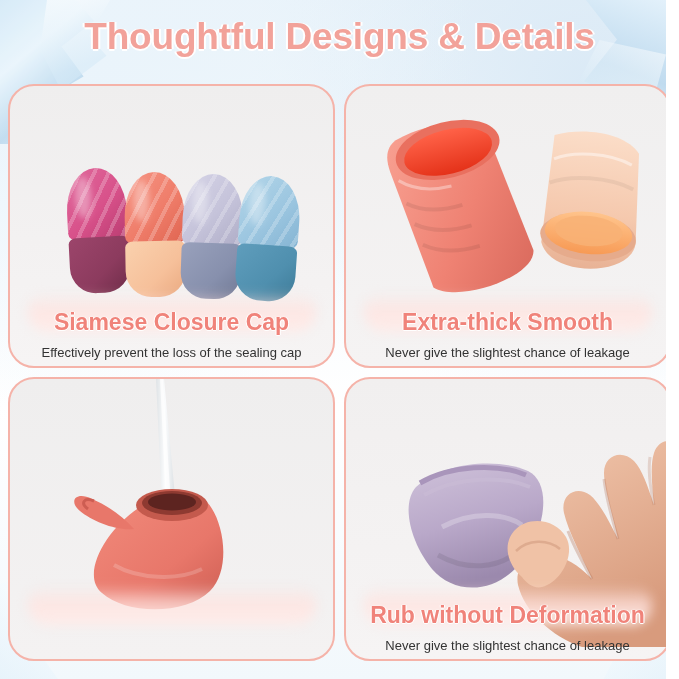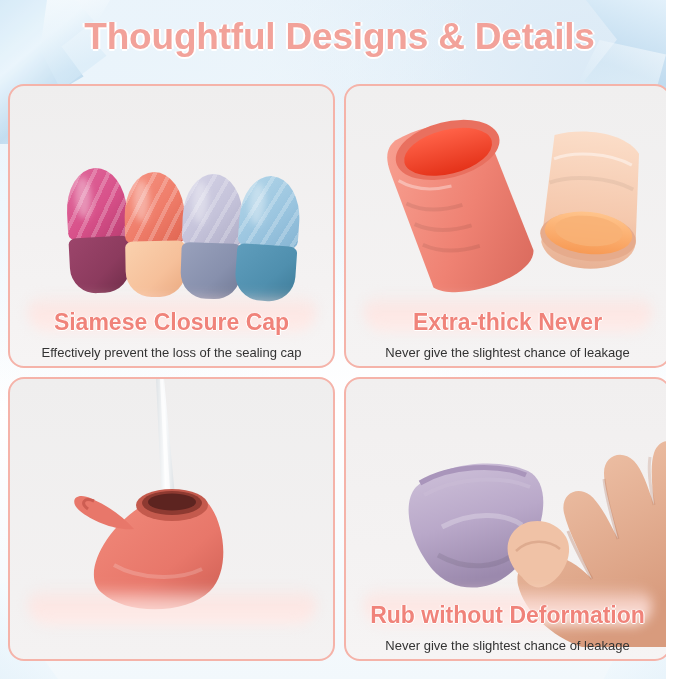--- a/index.html
+++ b/index.html
@@ -89,21 +89,21 @@
     width: 663px;
     height: 588px;
     display: grid;
     grid-template-columns: 327px 327px;
     grid-template-rows: 284px 284px;
     gap: 9px;
   }
   .panel {
     position: relative;
     border: 2px solid #f5b3a9;
-    border-radius: 16px;
+    border-radius: 26px;
     overflow: hidden;
     background: #f3f2f2;
   }
   .photo {
     position: absolute;
     inset: 0;
   }
 
   
   .caption {
@@ -292,21 +292,21 @@
             <ellipse cx="240" cy="150" rx="48" ry="24" fill="#e6ab8c"></ellipse>
             <ellipse cx="240" cy="146" rx="44" ry="21" fill="url(#peachInner)"></ellipse>
             <ellipse cx="240" cy="144" rx="34" ry="15" fill="#f8b275" opacity="0.85"></ellipse>
             <path d="M198 76 C 216 66, 252 64, 276 74" stroke="rgba(255,255,255,0.45)" stroke-width="3" fill="none"></path>
             <path d="M196 100 C 216 90, 254 88, 280 98" stroke="rgba(0,0,0,0.05)" stroke-width="4" fill="none"></path>
           </g>
         </svg>
       </div>
       <div class="cap-pill"></div>
       <div class="caption">
-        <span class="cap-title">Extra-thick Never</span>
+        <span class="cap-title">Extra-thick Smooth</span>
         <span class="cap-sub">Never give the slightest chance of leakage</span>
       </div>
     </div>
 
     <div class="panel p3-bg">
       <div class="photo">
         <svg width="327" height="284" viewBox="0 0 327 284">
           <defs>
             <linearGradient id="coral3" x1="0" y1="0" x2="1" y2="1">
               <stop offset="0%" stop-color="#f18a7b"></stop>

